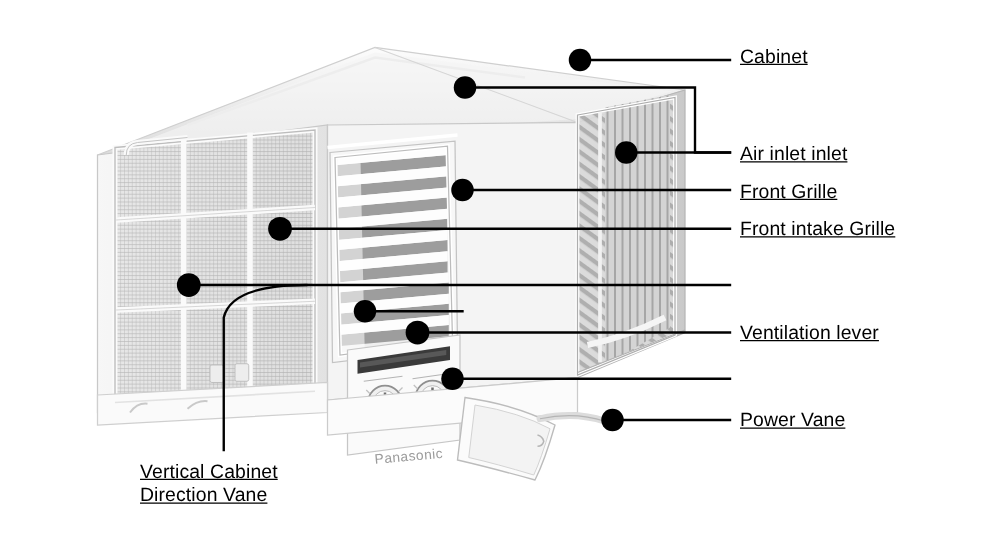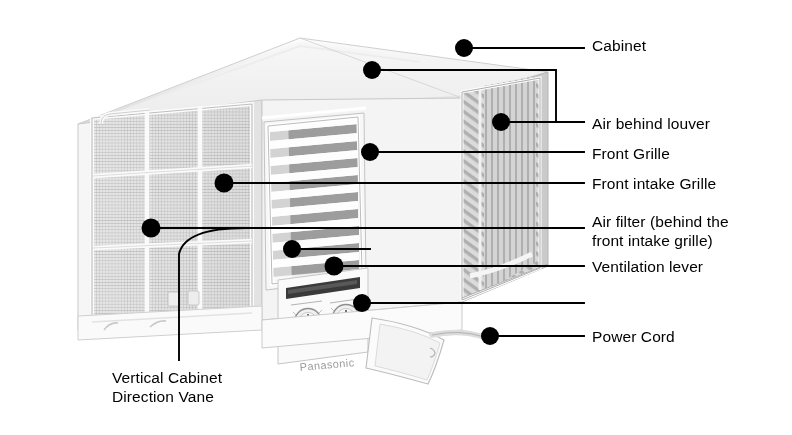--- a/index.html
+++ b/index.html
@@ -1,21 +1,21 @@
 <!DOCTYPE html>
 <html><head>
 <meta charset="utf-8">
 <style>
   html,body{margin:0;padding:0;background:#ffffff;}
   body{width:792px;height:435px;overflow:hidden;
        font-family:"Liberation Sans","DejaVu Sans",sans-serif;}
   #stage{position:relative;width:792px;height:435px;background:#fff;}
   #art{position:absolute;left:0;top:0;width:792px;height:435px;}
   .lbl{position:absolute;color:#000;font-size:15.5px;line-height:19px;
-       white-space:pre;letter-spacing:.1px;}
+       white-space:pre;letter-spacing:.1px;text-decoration:underline;}
 </style>
 </head>
 <body>
 
 <div id="stage">
 
   <svg id="art" viewBox="0 0 792 435">
     <defs>
       <linearGradient id="gTop" x1="0" y1="0" x2="0" y2="1">
         <stop offset="0" stop-color="#fcfcfc"></stop>
@@ -222,23 +222,21 @@
       <circle cx="224" cy="183" r="9.5"></circle>
       <circle cx="151" cy="228" r="9.5"></circle>
       <circle cx="292" cy="249" r="9"></circle>
       <circle cx="334" cy="266" r="9.5"></circle>
       <circle cx="362" cy="303" r="9"></circle>
       <circle cx="490" cy="336" r="9"></circle>
     </g>
   </svg>
 
   <div class="lbl" style="left:592px;top:36px">Cabinet</div>
-  <div class="lbl" style="left:592px;top:114px">Air behind louver</div>
+  <div class="lbl" style="left:592px;top:114px">Air inlet inlet</div>
   <div class="lbl" style="left:592px;top:144px">Front Grille</div>
   <div class="lbl" style="left:592px;top:174px">Front intake Grille</div>
-  <div class="lbl" style="left:592px;top:212px">Air filter (behind the
-front intake grille)</div>
   <div class="lbl" style="left:592px;top:257px">Ventilation lever</div>
-  <div class="lbl" style="left:592px;top:327px">Power Cord</div>
+  <div class="lbl" style="left:592px;top:327px">Power Vane</div>
   <div class="lbl" style="left:112px;top:368px">Vertical Cabinet
 Direction Vane</div>
 
 </div>
 
 </body></html>

